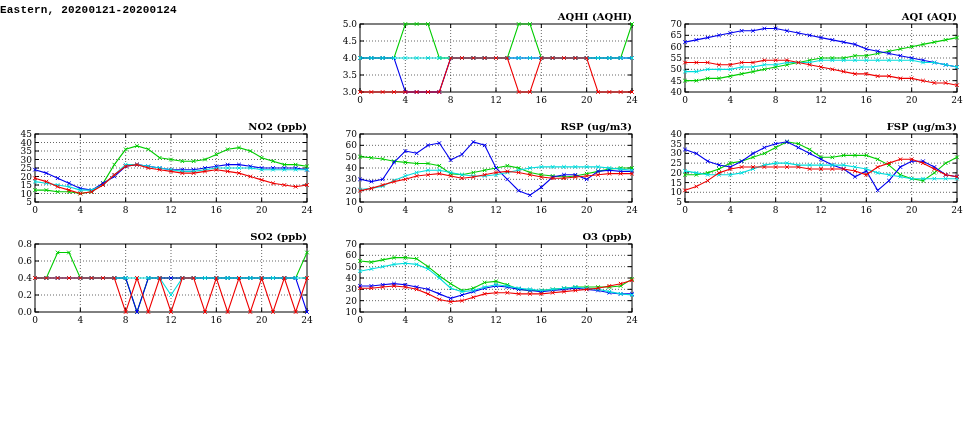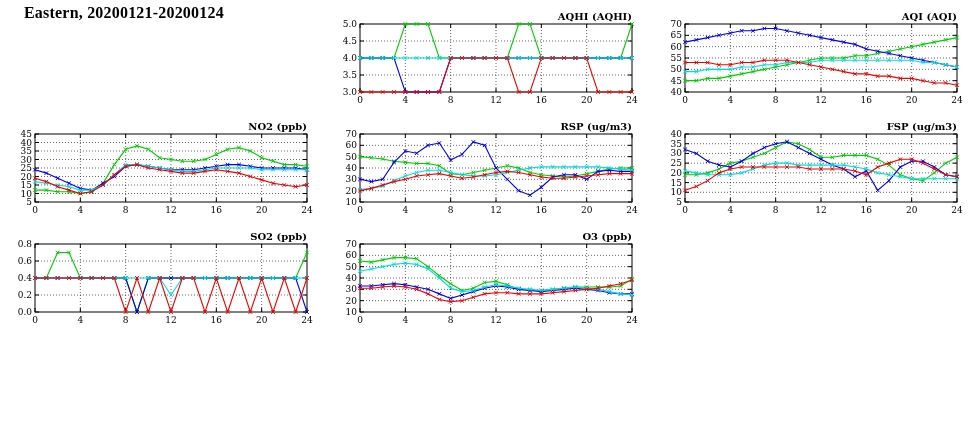--- a/index.html
+++ b/index.html
@@ -1,17 +1,17 @@
 <!DOCTYPE html>
 <html><head>
 <meta charset="utf-8">
 <style>
   html,body{margin:0;padding:0;background:#ffffff;}
   body{width:975px;height:447px;position:relative;font-family:"DejaVu Sans",sans-serif;}
-  #title{position:absolute;left:24px;top:4px;font-size:16px;font-weight:bold;color:#000;letter-spacing:0.2px;font-family:Liberation Serif, serif;}
+  #title{position:absolute;left:0;top:4px;font-size:11px;font-weight:bold;color:#000;letter-spacing:0.2px;font-family:Liberation Mono, monospace;}
   .panel{position:absolute;}
   .panel svg{display:block;}
   .ptitle{font-family:"DejaVu Serif",serif;font-weight:bold;font-size:10px;fill:#000;}
   .tick{font-family:"DejaVu Serif",serif;font-size:9px;fill:#000;}
 </style>
 </head>
 <body>
 
 <div id="title">Eastern, 20200121-20200124</div>
 

